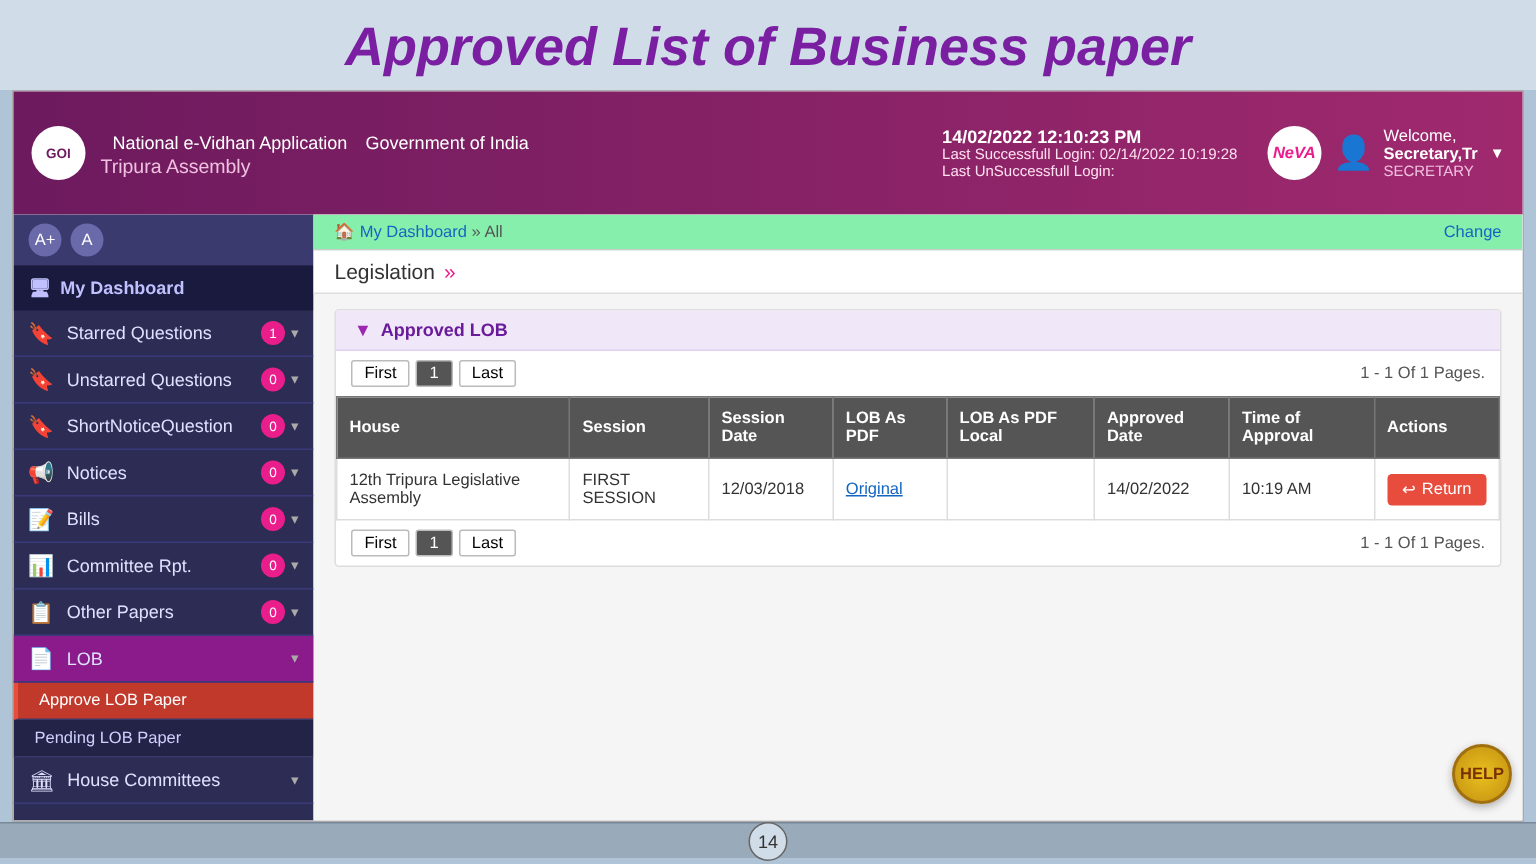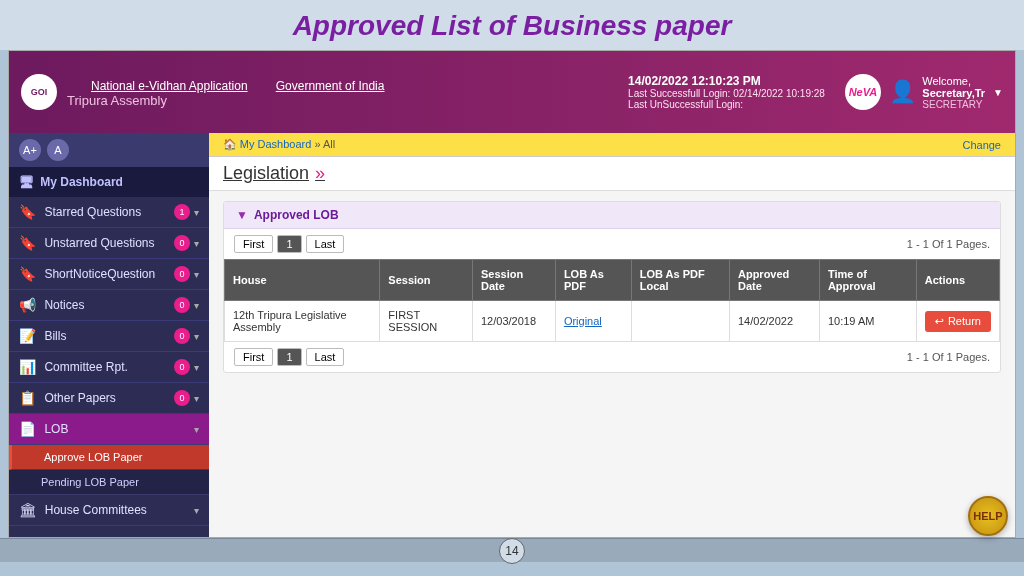--- a/index.html
+++ b/index.html
@@ -5,21 +5,21 @@
     * { box-sizing: border-box; margin: 0; padding: 0; }
     body { font-family: Arial, sans-serif; background: #b0c4d8; width: 1024px; height: 576px; overflow: hidden; }
 
     
     .page-title-bar {
       background: #d0dce8;
       text-align: center;
       padding: 10px 0 8px;
     }
     .page-title-bar h1 {
-      font-size: 28px;
+      font-size: 36px;
       font-weight: 900;
       color: #7b1fa2;
       font-style: italic;
     }
 
     
     .app-container {
       display: flex;
       flex-direction: column;
       height: 488px;
@@ -37,21 +37,21 @@
       color: white;
       min-height: 52px;
     }
     .top-nav .logo {
       width: 36px;
       height: 36px;
       margin-right: 10px;
     }
     .top-nav .app-info { flex: 1; }
     .top-nav .app-name { font-size: 15px; font-weight: bold; color: white; }
-    .top-nav .app-name span { font-size: 12px; font-weight: normal; margin-left: 24px; text-decoration: underline; }
+    .top-nav .app-name span { font-size: 12px; font-weight: normal; margin-left: 8px; }
     .top-nav .org-name { font-size: 13px; color: #f0c0e0; }
     .top-nav .datetime-info { text-align: left; font-size: 10px; color: #ffe0f0; margin: 17px 12px; }
     .top-nav .datetime-info .main-dt { font-size: 12px; font-weight: bold; color: white; }
     .top-nav .nova-logo {
       background: white;
       border-radius: 50%;
       width: 36px; height: 36px;
       display: flex; align-items: center; justify-content: center;
       font-size: 10px; font-weight: bold; color: #e91e8c; margin: 0 8px;
     }
@@ -120,58 +120,57 @@
     .sidebar-dashboard {
       background: #1a1a3e;
       padding: 8px 10px;
       font-size: 12px;
       font-weight: bold;
       color: #c0c0ff;
       display: flex; align-items: center; gap: 6px;
     }
 
     .sidebar-sub-item {
-      padding: 6px 10px 6px 32px;
+      padding: 6px 10px 6px 14px;
       font-size: 11px;
       color: #d0d0ff;
       cursor: pointer;
       background: #232348;
       border-bottom: 1px solid #3a3a6a;
     }
     .sidebar-sub-item.active-sub { background: #c0392b; color: white; border-left: 3px solid #e74c3c; }
 
     
     .main-content {
       flex: 1;
       background: #f5f5f5;
       overflow-y: auto;
       padding: 0;
     }
 
     .breadcrumb-bar {
-      background: #fde047;
+      background: #86efac;
       padding: 5px 14px;
       font-size: 11px;
       color: #555;
       display: flex;
       align-items: center;
       justify-content: space-between;
       border-bottom: 1px solid #ccc;
     }
     .breadcrumb-bar a { color: #1565c0; text-decoration: none; }
     .breadcrumb-bar .change-link { color: #1565c0; font-size: 11px; cursor: pointer; margin-left: 18px; }
 
     .legislation-header {
       padding: 6px 14px;
-      font-size: 18px;
+      font-size: 14px;
       color: #333;
       display: flex; align-items: center;
       border-bottom: 1px solid #ddd;
       background: white;
-      text-decoration: underline;
     }
     .legislation-header .arrow { color: #e91e8c; margin-left: 6px; }
 
     .approved-section {
       margin: 10px 14px;
       background: white;
       border: 1px solid #ddd;
       border-radius: 3px;
     }
 

